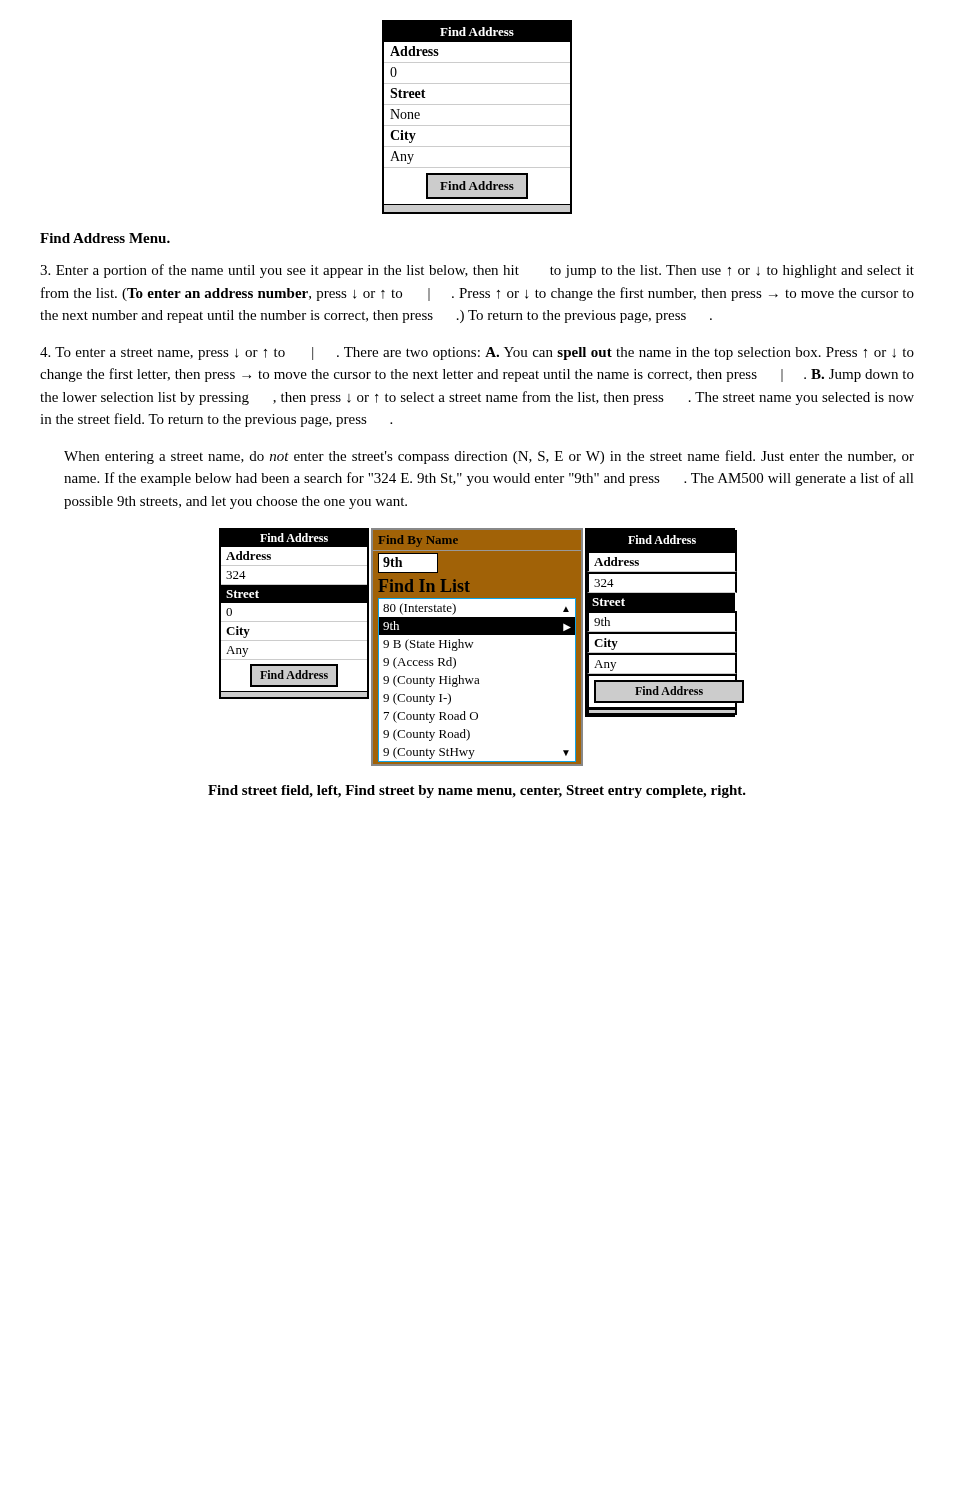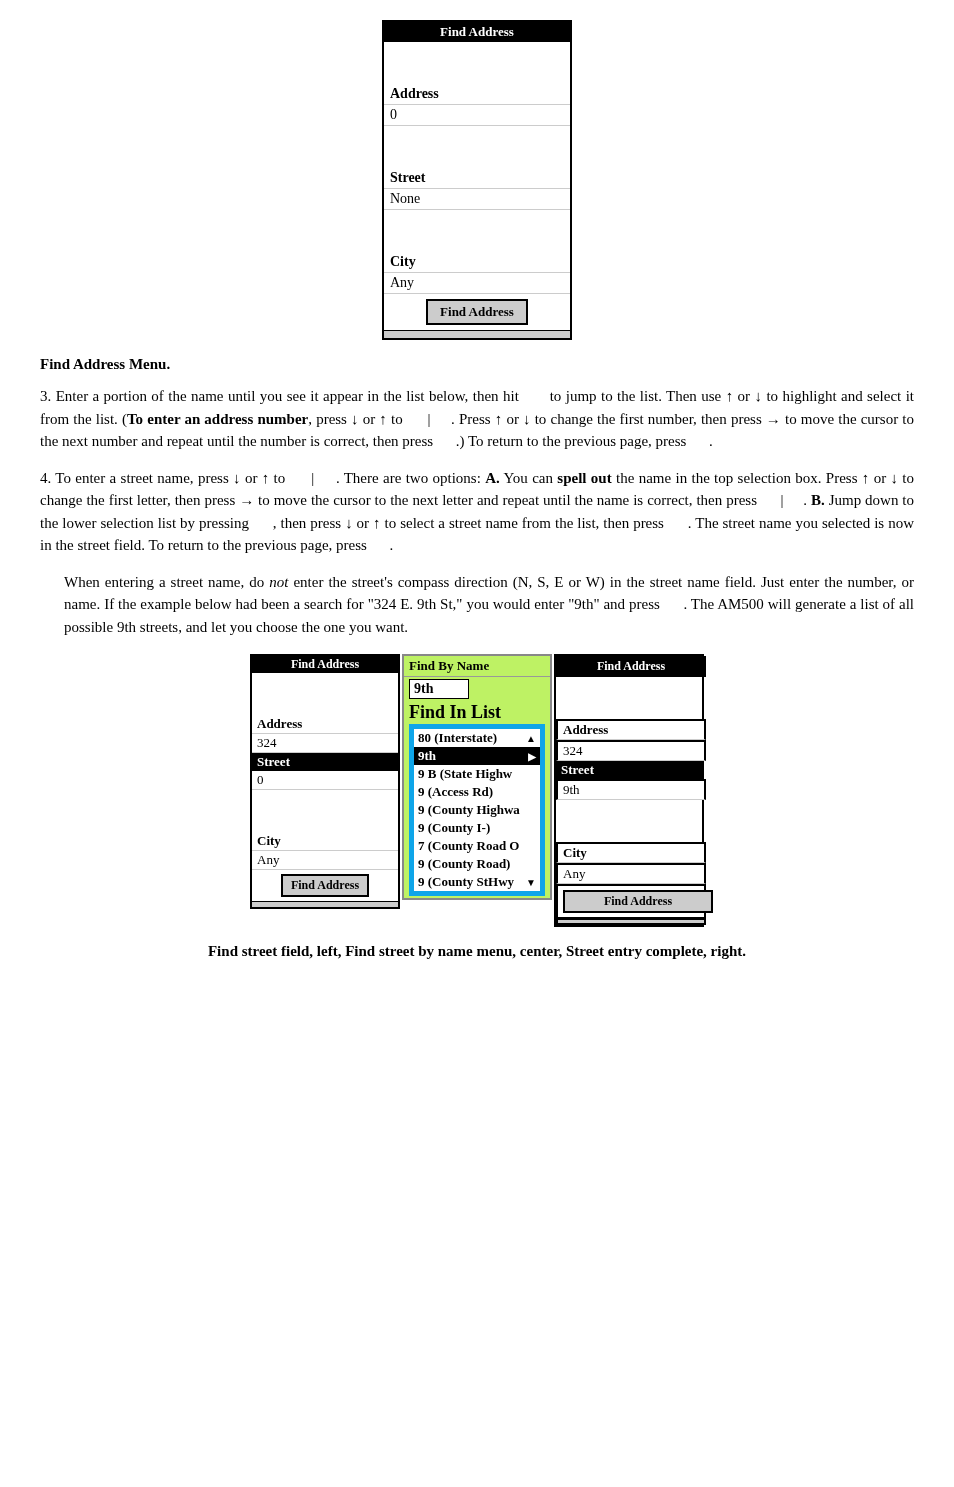--- a/index.html
+++ b/index.html
@@ -28,21 +28,20 @@
       padding: 2px 6px;
       text-align: center;
     }
     .dialog-row {
       padding: 2px 6px;
       font-size: 14px;
       border-bottom: 1px solid #ccc;
     }
     .dialog-row.bold-label {
       font-weight: bold;
-      margin-top: 42px;
     }
     .dialog-row.value {
       font-weight: normal;
     }
     .dialog-button-row {
       padding: 5px 6px;
       text-align: center;
     }
     .dialog-button {
       background: #ccc;
@@ -124,22 +123,22 @@
       font-size: 12px;
       padding: 2px 8px;
     }
     .small-dialog .dialog-bottom-bar {
       height: 6px;
     }
 
     
     .find-by-name {
       border: 2px solid #888;
-      width: 150px;
-      background: #bef264;
+      width: 212px;
+      background: #a16207;
       margin-right: 2px;
       padding-bottom: 2px;
     }
     .fbn-title {
       font-size: 13px;
       font-weight: bold;
       padding: 2px 5px;
       border-bottom: 1px solid #999;
     }
     .fbn-input-row {
@@ -156,24 +155,23 @@
       background: #fff;
       width: 60px;
     }
     .fbn-list-label {
       font-size: 18px;
       font-weight: bold;
       padding: 1px 5px;
     }
     .fbn-list {
       margin: 0 5px;
-      border: 5px solid #0ea5e9;
-      font-size: 13px;
-      background: #fff;
-      font-weight: bold;
+      border: 1px solid #0ea5e9;
+      font-size: 13px;
+      background: #fff;
     }
     .fbn-list-item {
       padding: 1px 4px;
       display: flex;
       align-items: center;
       justify-content: space-between;
     }
     .fbn-list-item.selected {
       background: #000;
       color: #fff;

